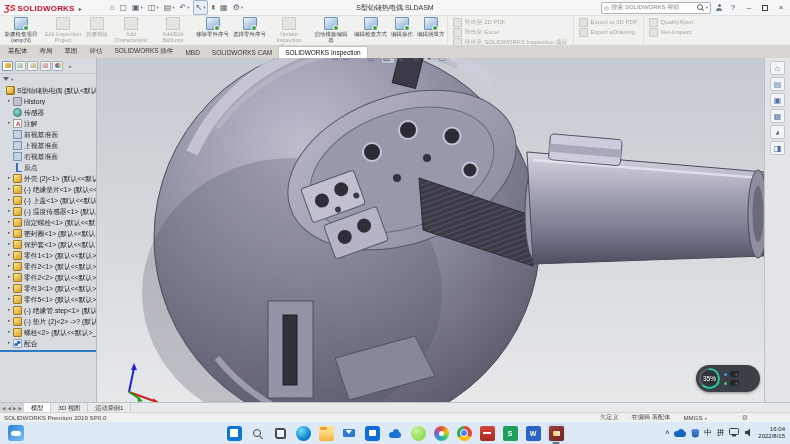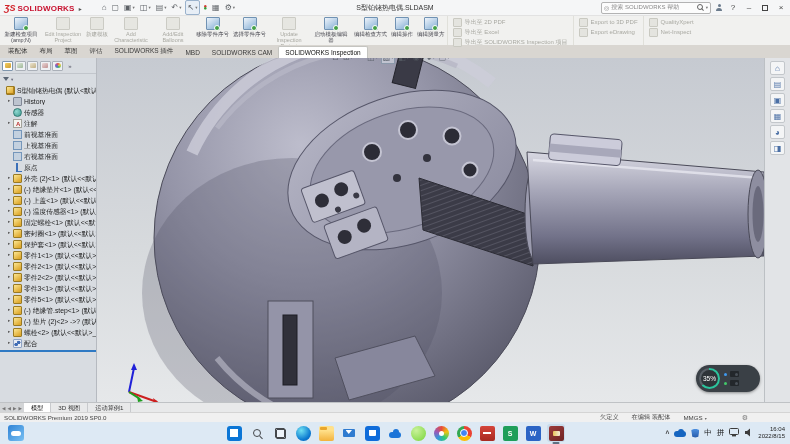--- a/index.html
+++ b/index.html
@@ -1,21 +1,21 @@
 <!DOCTYPE html>
 <html><head>
 <meta charset="utf-8">
 <style>
   html,body{margin:0;padding:0;background:#888;}
   #app{position:relative;width:790px;height:444px;overflow:hidden;background:#f0f0ee;
        font-family:"Liberation Sans","DejaVu Sans",sans-serif;font-size:7px;color:#222;
        -webkit-font-smoothing:antialiased;}
   
   .titlebar{position:absolute;left:0;top:0;right:0;height:15px;background:#f5f6f7;
-            border-bottom:1px solid #e2e2e2;display:flex;align-items:center;z-index:20;}
+            border-bottom:1px solid #e2e2e2;display:flex;align-items:center;z-index:20;gap:8px;}
   .logo{display:flex;align-items:baseline;gap:2px;padding:0 4px;}
   .logo-mark{color:#d2232a;font-weight:bold;font-style:italic;font-size:9px;}
   .logo-text{color:#c8102e;font-weight:bold;font-size:8px;letter-spacing:.2px;}
   .logo-flyout{color:#555;font-size:6px;margin-left:2px;}
   .qat{display:flex;align-items:center;gap:1px;margin-left:14px;}
   .qat-btn{display:flex;align-items:center;height:13px;padding:0 2px;color:#5d6166;border-radius:2px;}
   .qat-btn .g{font-size:8px;line-height:1;}
   .qat-btn.traffic .g{color:#2f9e36;text-shadow:0 -2px 0 #d03a30;font-size:6px;}
   .qat-btn.pressed{border:1px solid #9ab2cc;background:#e7eef6;}
   .qat-btn.dropdown::after{content:"▾";font-size:4.5px;color:#777;margin-left:1px;}

